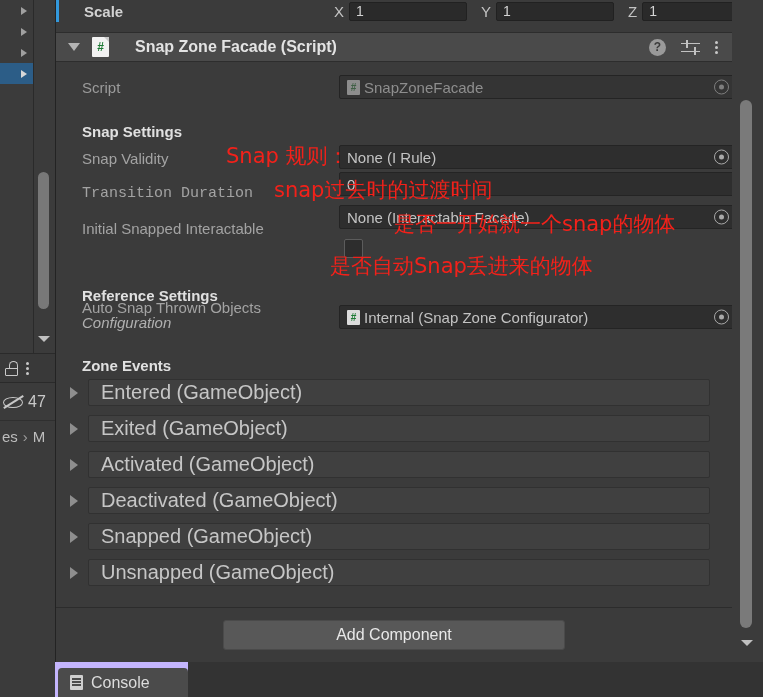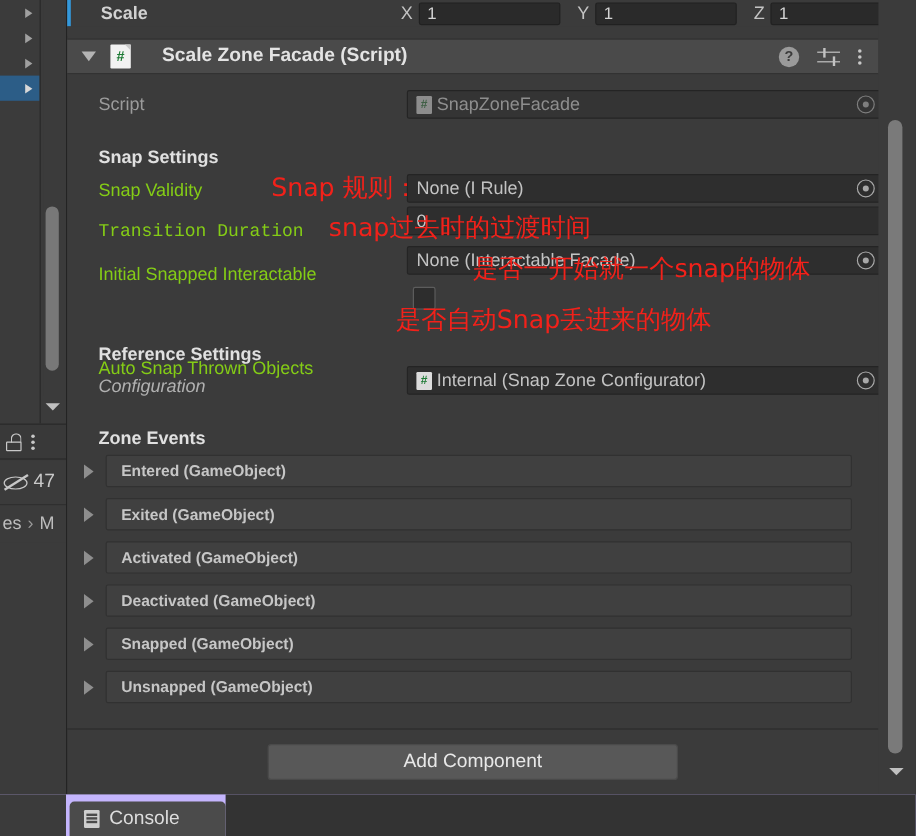--- a/index.html
+++ b/index.html
@@ -115,21 +115,21 @@
   .preset-icon { position:relative; width:19px; height:15px; }
   .preset-icon .l1,.preset-icon .l2 { position:absolute;left:0;width:19px;height:1.8px;background:#c2c2c2; }
   .preset-icon .l1{top:3px;} .preset-icon .l2{top:11px;}
   .preset-icon .k1,.preset-icon .k2 { position:absolute;width:1.8px;height:8px;background:#c2c2c2; }
   .preset-icon .k1{left:5px;top:0px;} .preset-icon .k2{left:13px;top:7px;}
 
   
   .comp-body { position:absolute; left:0; top:62px; width:676px; height:545px; background:#3b3b3b; }
 
   .row { position:absolute; left:0; width:676px; height:22px; display:flex; align-items:center; }
-  .lbl { color:#84cc16; font-size:15px; padding-left:26px; }
+  .lbl { color:#a3a3a3; font-size:15px; padding-left:26px; }
   .lbl.dim { color:#9b9b9b; }
   .lbl.ital { font-style: italic; color:#b0b0b0; }
   .sect-hdr { color:#e0e0e0; font-size:15px; font-weight:bold; padding-left:26px; }
 
   .obj-field {
     position:absolute; background:#2e2e2e; border:1px solid #242424; border-radius:2px;
     height:24px; display:flex; align-items:center; padding-left:7px;
     color:#c3c3c3; font-size:15px;
   }
   .obj-field.disabled { background:#343434; color:#8e8e8e; }
@@ -157,21 +157,21 @@
     background:#2d2d2d; border:1px solid #5c5c5c; border-radius:2px;
   }
 
   
   .evt-row { position:absolute; left:0; width:676px; height:29px; display:flex; align-items:center; }
   .tri-right { width:0;height:0;border-left:8px solid #8e8e8e;border-top:6px solid transparent;border-bottom:6px solid transparent; margin-left:14px; }
   .evt-box {
     margin-left:10px; width:622px; height:27px;
     background:#404040; border:1px solid #313131; border-radius:2px;
     display:flex; align-items:center; padding-left:12px;
-    color:#c6c6c6; font-size:13px;font-weight:bold;
+    color:#c6c6c6; font-size:20px;
   }
 
   .comp-bottom-sep { position:absolute; left:0; top:607px; width:676px; height:1px; background:#2c2c2c; }
 
   .addcomp-wrap { position:absolute; left:0; top:608px; width:676px; height:54px; display:flex; align-items:center; justify-content:center; }
   .add-comp-btn {
     width:342px; height:30px; background:#585858; border:1px solid #4a4a4a; border-radius:3px;
     color:#e8e8e8; font-size:16px; display:flex; align-items:center; justify-content:center;
   }
 
@@ -279,21 +279,21 @@
       <span class="axis" style="margin-left:14px;">
         <span class="axis-letter">Z</span>
         <span class="num-field" style="width:118px;">1</span>
       </span>
     </div>
     <div class="scale-underline"></div>
 
     <div class="comp-header">
       <span class="tri-down"></span>
       <span class="script-icon">#</span>
-      <span class="comp-title">Scale Zone Facade (Script)</span>
+      <span class="comp-title">Snap Zone Facade (Script)</span>
       <span class="hdr-icons">
         <span class="help-icon">?</span>
         <span class="preset-icon">
           <span class="l1"></span>
             <span class="l2"></span>
             <span class="k1"></span>
             <span class="k2"></span>
         </span>
         <span class="kebab">
             <i></i>

